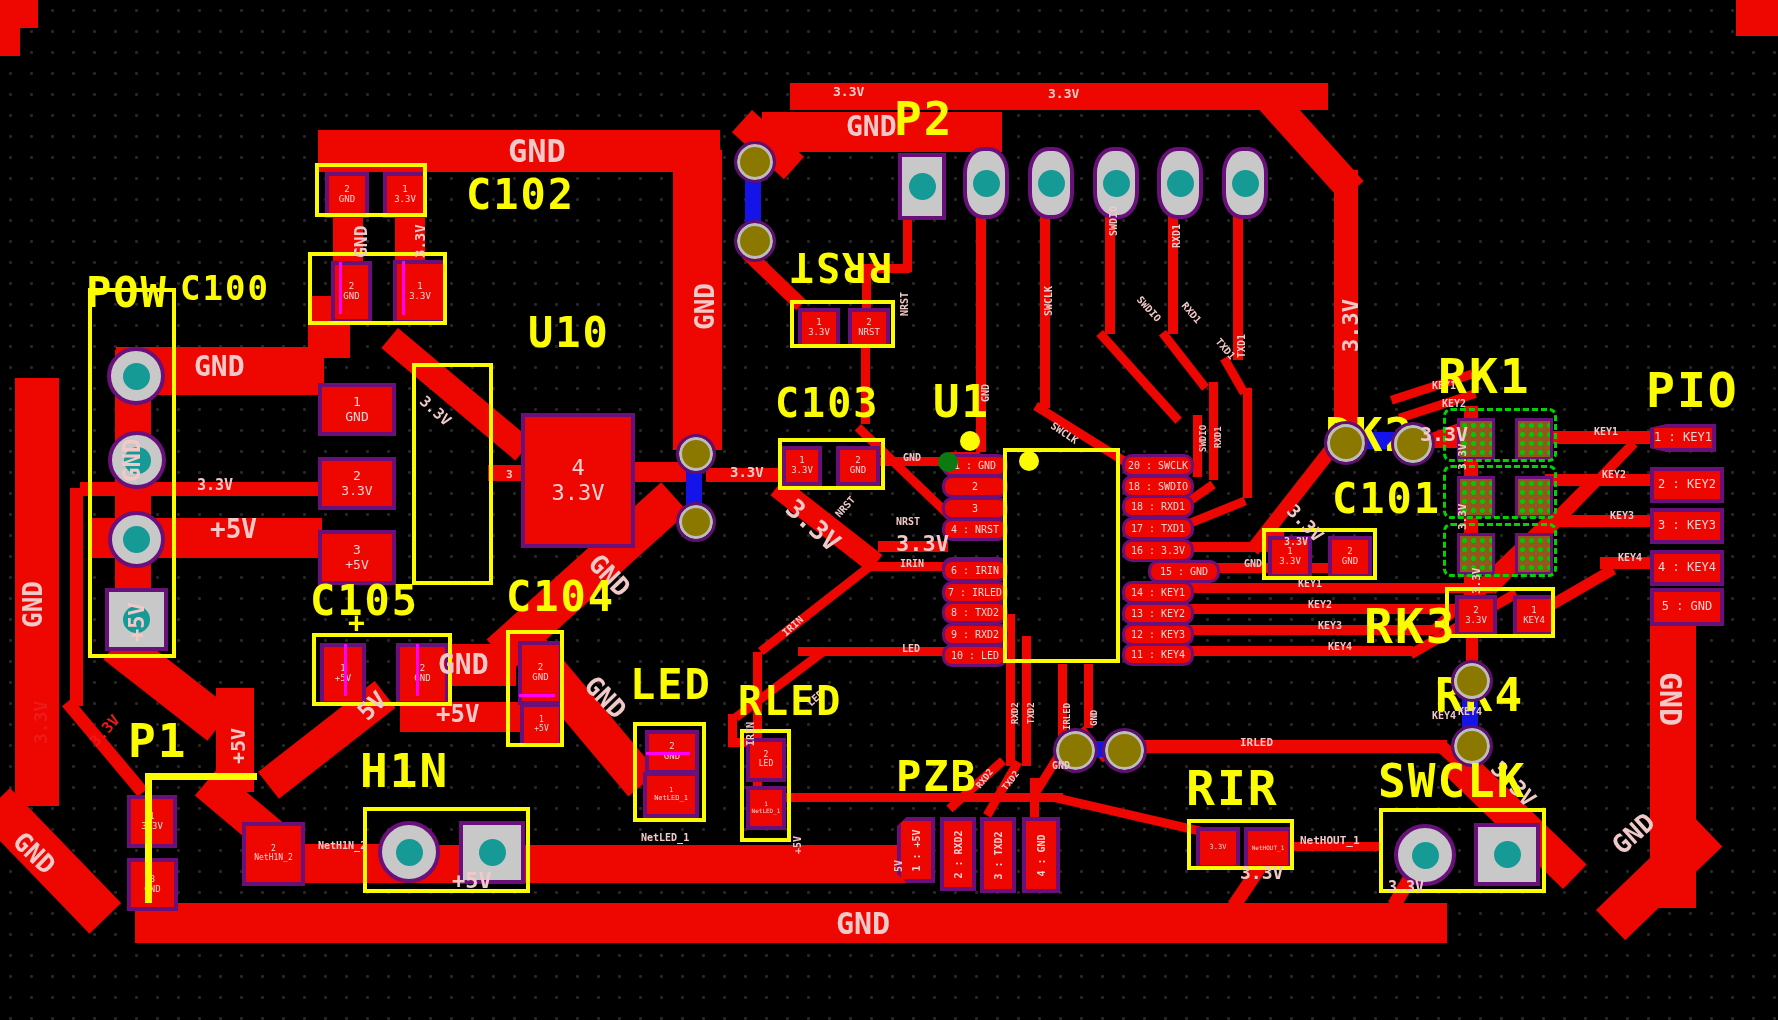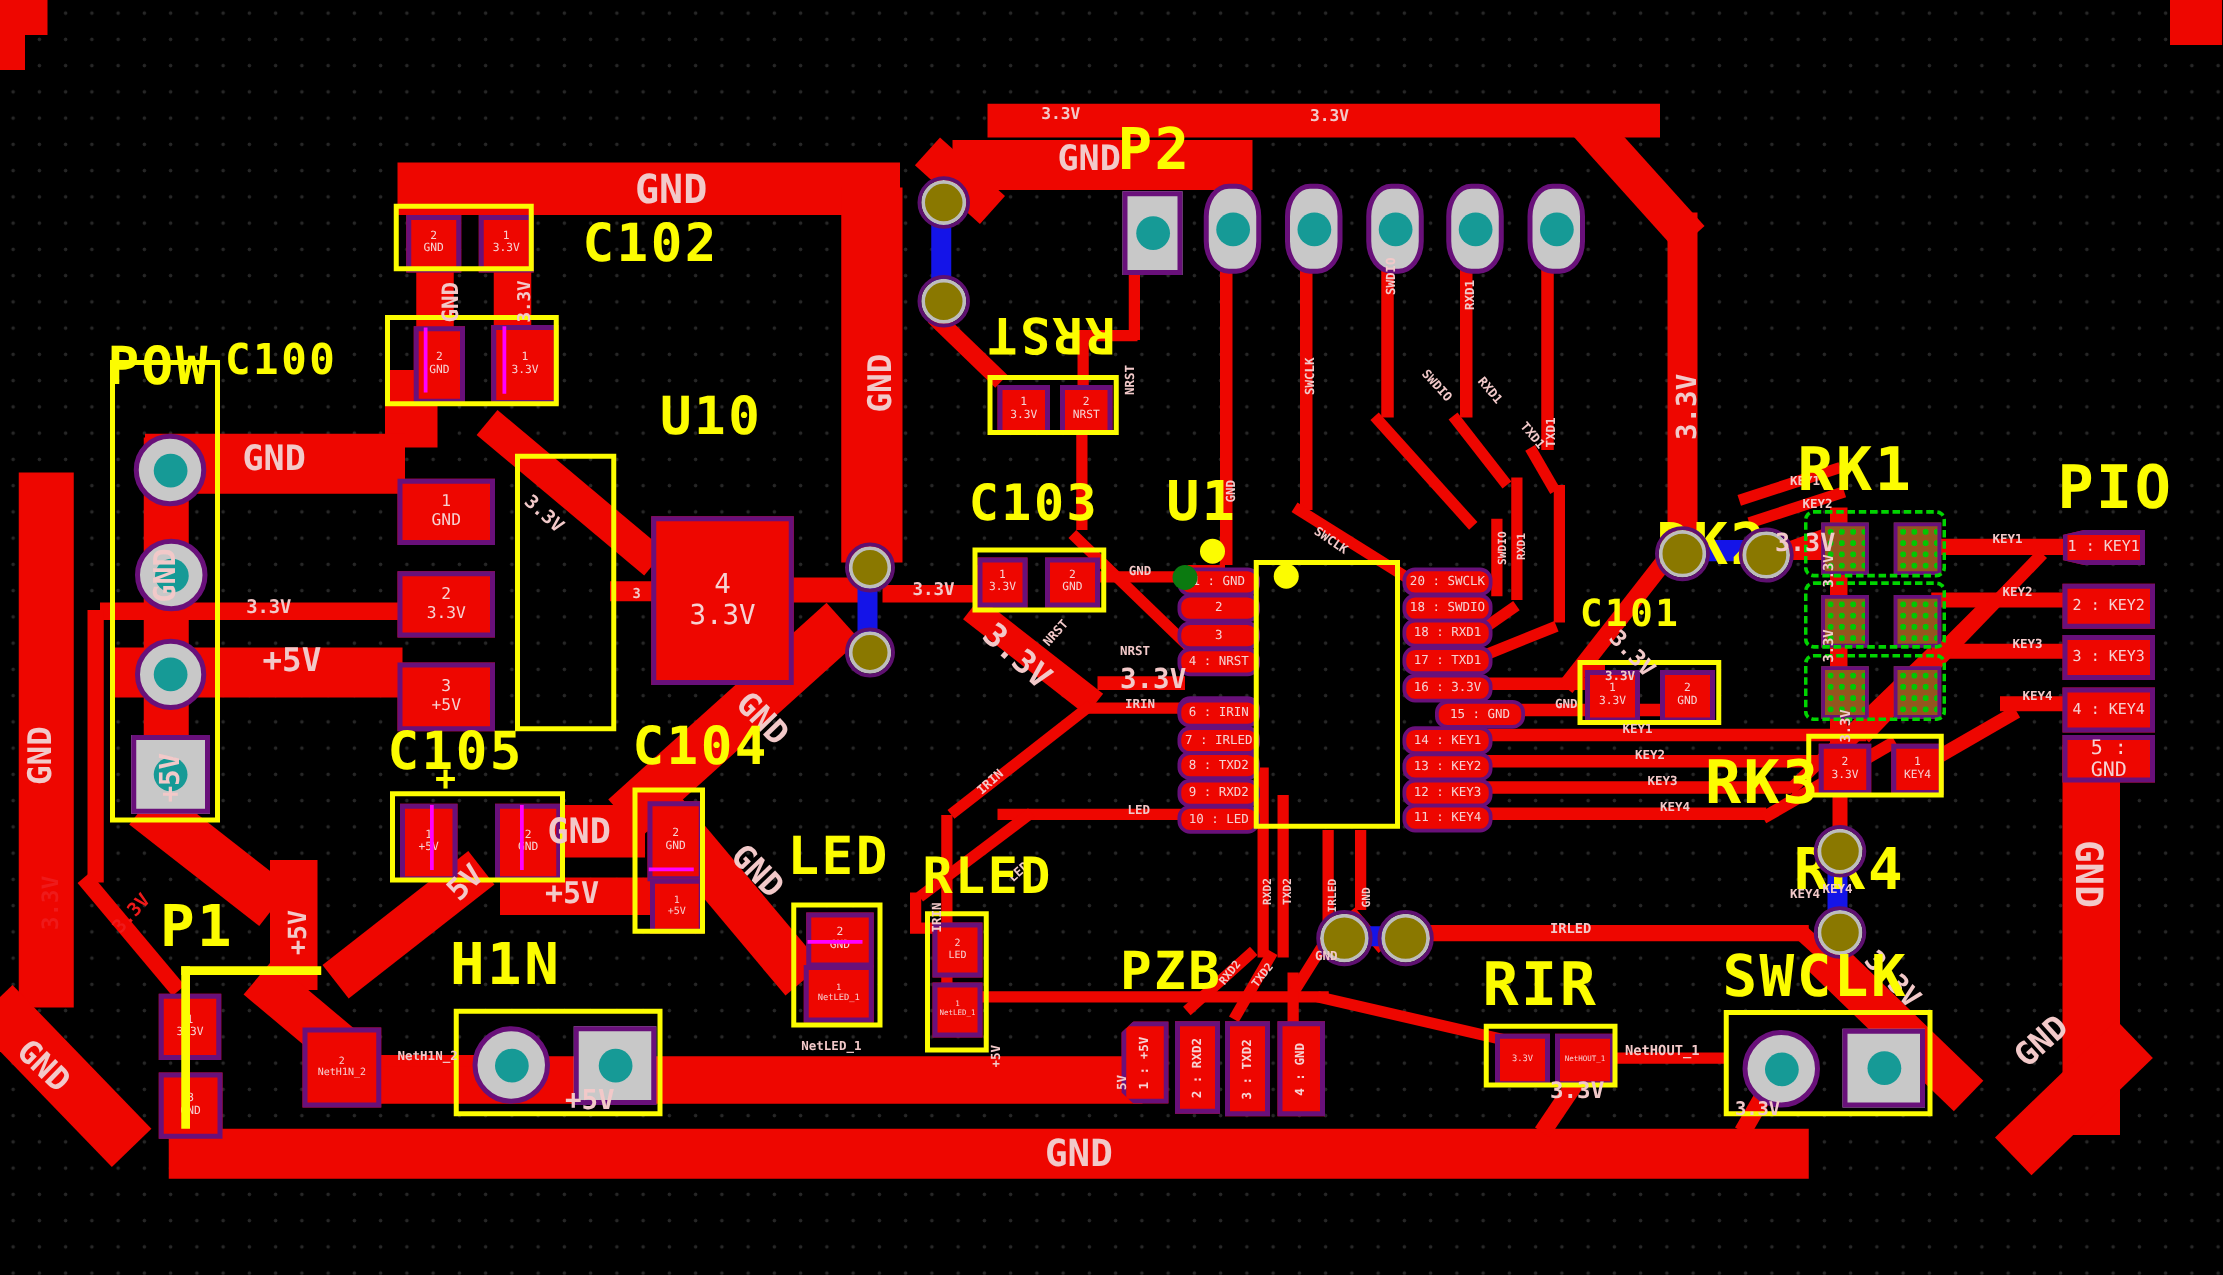--- a/index.html
+++ b/index.html
@@ -330,21 +330,21 @@
   <div style="display:contents">
     <div class="box" style="left:1262px;top:528px;width:107px;height:44px"></div>
     <div class="pad" style="left:1268px;top:536px;width:36px;height:34px">
       <span>1</span>
         <span>3.3V</span>
       </div>
     <div class="pad" style="left:1328px;top:536px;width:36px;height:34px">
       <span>2</span>
         <span>GND</span>
       </div>
-    <div class="silk" style="left:1264px;top:474px;font-size:30px">C101</div>
+    <div class="silk" style="left:1332px;top:474px;font-size:42px">C101</div>
   </div>
 
   
   <div style="display:contents">
     <div class="silk" style="left:1438px;top:348px;font-size:48px">RK1</div>
     <div class="rkg" style="left:1443px;top:408px;width:108px;height:48px"></div>
     <div class="rkpad" style="left:1457px;top:418px;width:32px;height:36px"></div>
     <div class="rkpad" style="left:1515px;top:418px;width:32px;height:36px"></div>
     <div class="rkg" style="left:1443px;top:465px;width:108px;height:48px"></div>
     <div class="rkpad" style="left:1457px;top:476px;width:32px;height:36px"></div>
@@ -369,21 +369,21 @@
   </div>
   <div class="silk" style="left:1435px;top:668px;font-size:46px;z-index:24">RK4</div>
 
   
   <div style="display:contents">
     <div class="silk" style="left:1646px;top:362px;font-size:48px">PIO</div>
     <div class="pad oct" style="left:1650px;top:424px;width:66px;height:28px;font-size:12px">1 : KEY1</div>
     <div class="pad" style="left:1650px;top:467px;width:66px;height:28px;font-size:12px">2 : KEY2</div>
     <div class="pad" style="left:1650px;top:508px;width:66px;height:28px;font-size:12px">3 : KEY3</div>
     <div class="pad" style="left:1650px;top:550px;width:66px;height:28px;font-size:12px">4 : KEY4</div>
-    <div class="pad" style="left:1650px;top:588px;width:66px;height:30px;font-size:16px">5 : GND</div>
+    <div class="pad" style="left:1650px;top:588px;width:66px;height:30px;font-size:12px">5 : GND</div>
   </div>
 
   
   <div style="display:contents">
     <div class="box" style="left:312px;top:633px;width:132px;height:65px"></div>
     <div class="silk" style="left:348px;top:606px;font-size:28px">+</div>
     <div class="pad" style="left:320px;top:643px;width:38px;height:54px">
       <span>1</span>
         <span>+5V</span>
       </div>

